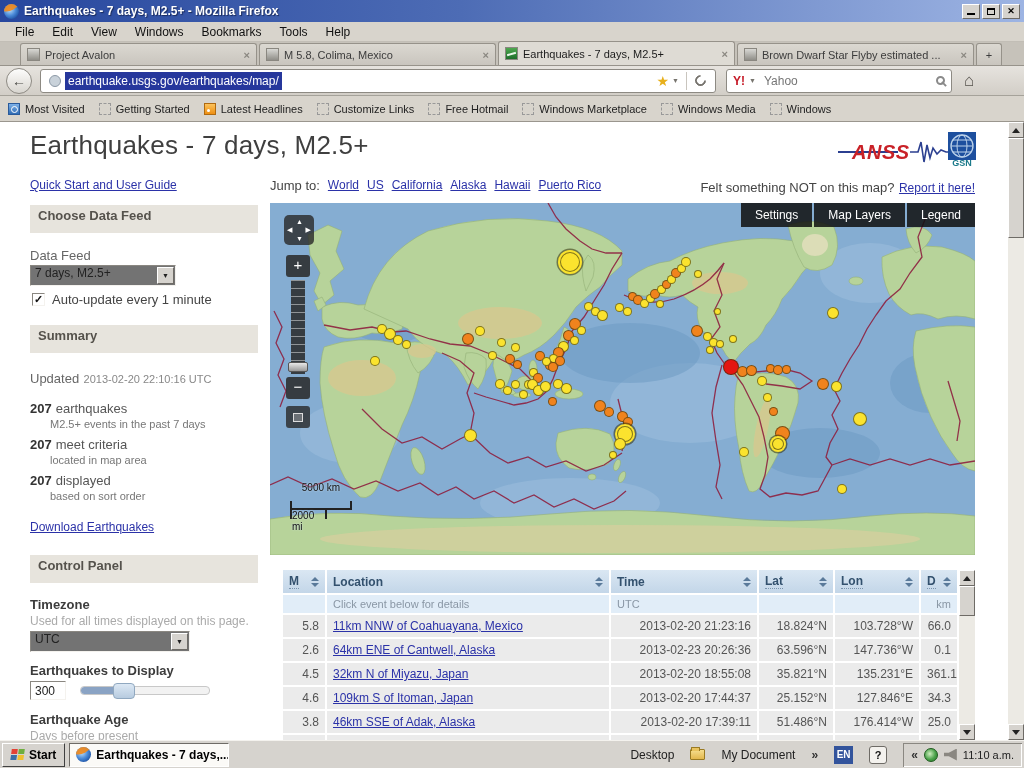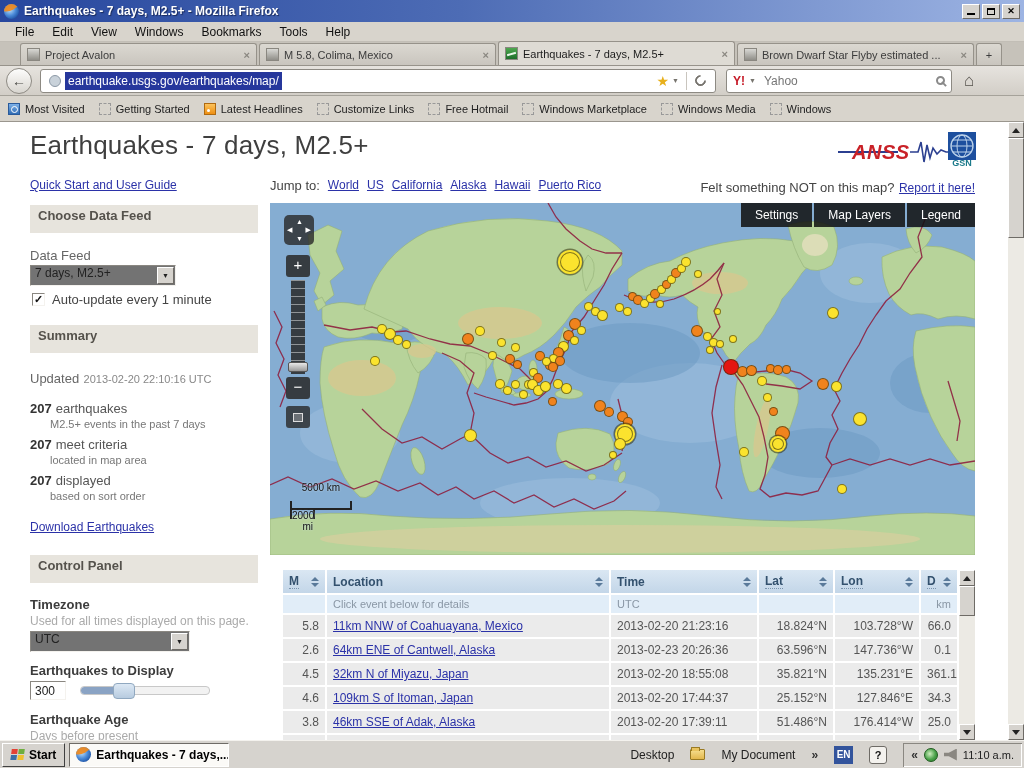--- a/index.html
+++ b/index.html
@@ -104,39 +104,39 @@
   .pan-pad span{position:absolute;font-size:7px;line-height:1}
   .zbtn{position:absolute;left:16px;width:24px;height:22px;background:rgba(40,40,40,.85);color:#fff;font-size:15px;text-align:center;line-height:20px;border-radius:3px;z-index:5}
   .zslider{position:absolute;left:21px;top:77px;width:14px;height:94px;background:rgba(40,40,40,.85);z-index:5;
     background-image:repeating-linear-gradient(to bottom,rgba(255,255,255,.45) 0 1px,rgba(40,40,40,0) 1px 8px);background-color:rgba(40,40,40,.85)}
   .zthumb{position:absolute;left:-3px;bottom:2px;width:20px;height:10px;background:linear-gradient(#e8e8e8,#9a9a9a);border:1px solid #555;border-radius:2px}
   .magbox{position:absolute;left:16px;top:203px;width:24px;height:22px;background:rgba(40,40,40,.8);border-radius:3px;z-index:5;display:flex;align-items:center;justify-content:center}
   .magbox i{display:block;width:10px;height:9px;border:1px solid #ddd;background:rgba(220,220,220,.3)}
   .scale{position:absolute;left:20px;top:298px;z-index:5;font-size:10px;color:#111;text-shadow:0 0 2px #cfe0ee}
   .scale .km{width:62px;height:9px;border:2px solid #222;border-top:none;text-align:center;line-height:0}
   .scale .km span{position:relative;top:-13px}
-  .scale .mi{width:25px;height:9px;border-left:2px solid #222;border-right:2px solid #222;text-align:right}
+  .scale .mi{width:37px;height:9px;border-left:2px solid #222;border-right:2px solid #222;text-align:left}
   .scale .mi span{position:relative;top:0px}
 
   
   .etable{position:absolute;left:283px;top:448px;width:692px;height:170px;background:#fff;display:flex}
   .tgrid{width:674px}
   .trow{display:flex;gap:2px;margin-bottom:2px}
   .td{background:#ebebeb;font-size:12px;color:#555;padding:4px 6px;overflow:hidden;white-space:nowrap}
   .th{background:linear-gradient(#dae7f3,#c3d6e8);color:#33516e;font-weight:bold;font-size:12px;padding:4px 6px;display:flex;align-items:center}
   .th .lbl{white-space:nowrap}
   .th .dotted{border-bottom:1px dotted #7a93ad}
   .sortarr{display:inline-flex;flex-direction:column;gap:2px;margin-left:auto;padding-left:4px}
   .sortarr i{width:0;height:0;border-left:4px solid transparent;border-right:4px solid transparent}
   .sortarr .up{border-bottom:4px solid #5a7a9a}
   .sortarr .down{border-top:4px solid #5a7a9a}
   .tsub{background:#e1edf8;color:#8a97a5;font-size:11px;padding:3px 6px;white-space:nowrap;overflow:hidden}
   .c-m{flex:0 0 42px;text-align:right}
   .c-loc{flex:0 0 282px}
-  .c-time{flex:0 0 146px;}
+  .c-time{flex:0 0 146px;text-align:right}
   .c-lat{flex:0 0 74px;text-align:right}
   .c-lon{flex:0 0 84px;text-align:right}
   .c-d{flex:0 0 36px;text-align:right}
   .td.c-loc a{color:#2b32a8;text-decoration:underline;font-size:12px}
 
   
   .sb{background:#eceae4}
   .sb-btn{width:16px;height:16px;background:#d6d3ce;border:1px solid;border-color:#fff #6e6b66 #6e6b66 #fff;display:flex;align-items:center;justify-content:center}
   .sb-thumb{width:16px;background:#d6d3ce;border:1px solid;border-color:#fff #6e6b66 #6e6b66 #fff}
   .tri-up{width:0;height:0;border-left:4px solid transparent;border-right:4px solid transparent;border-bottom:5px solid #222}

